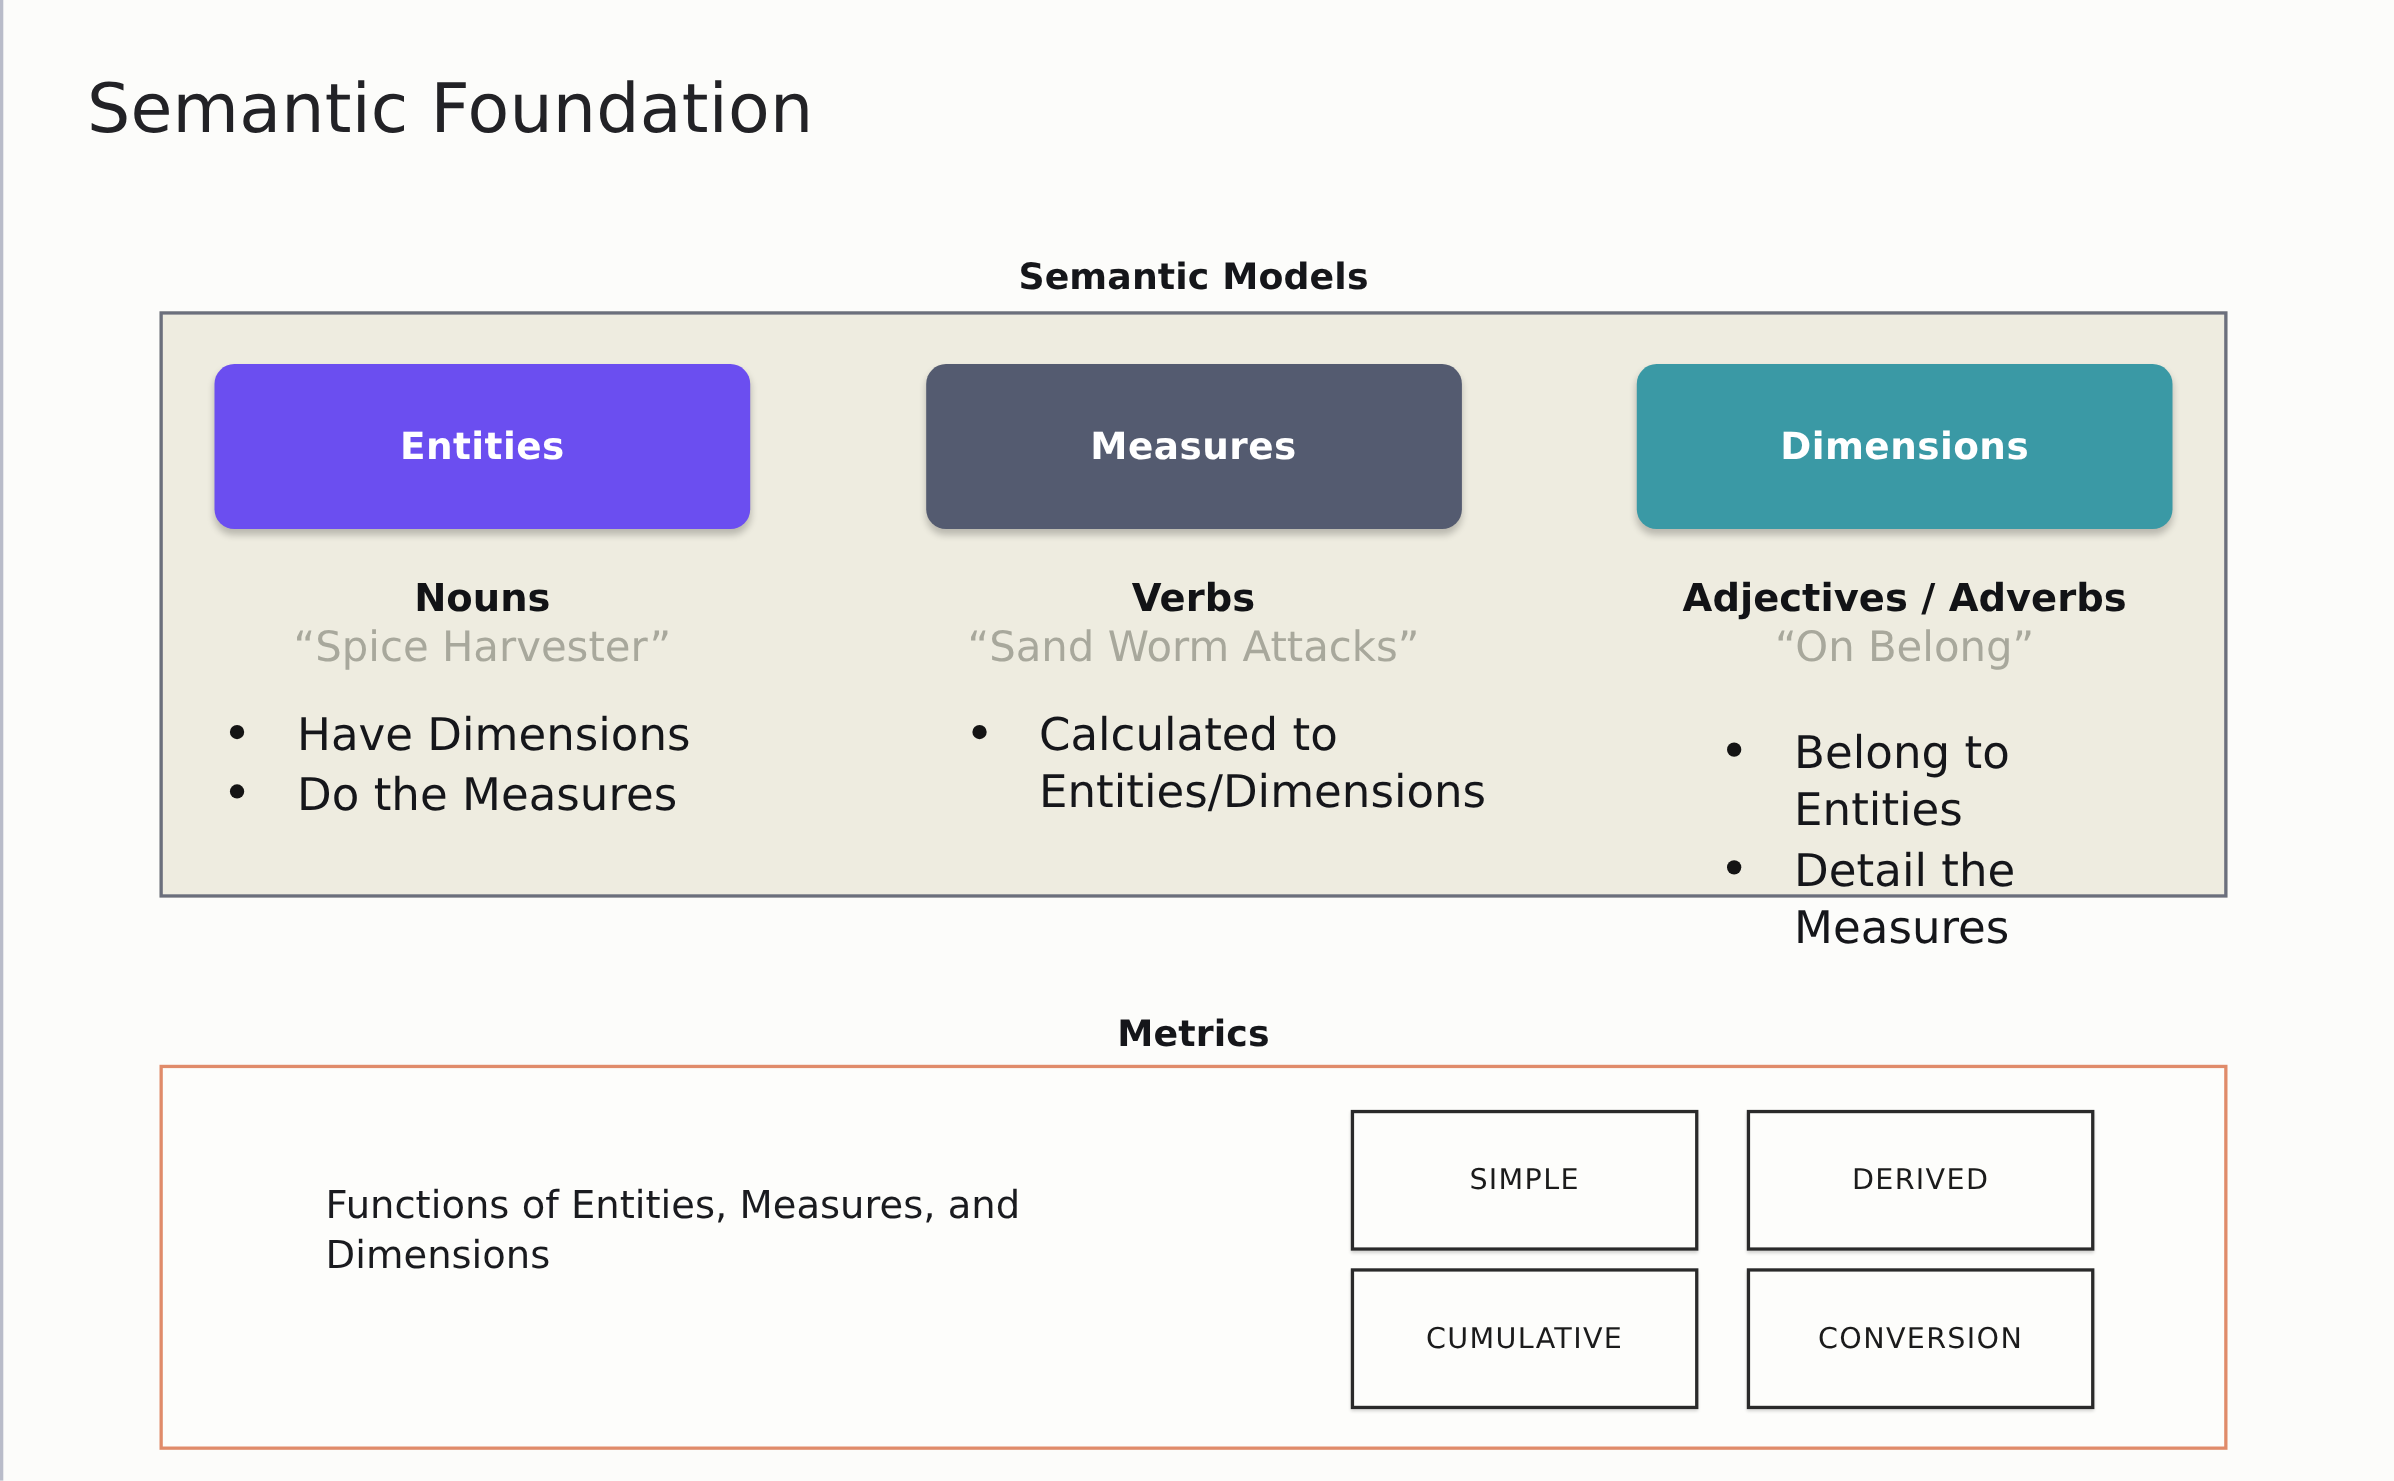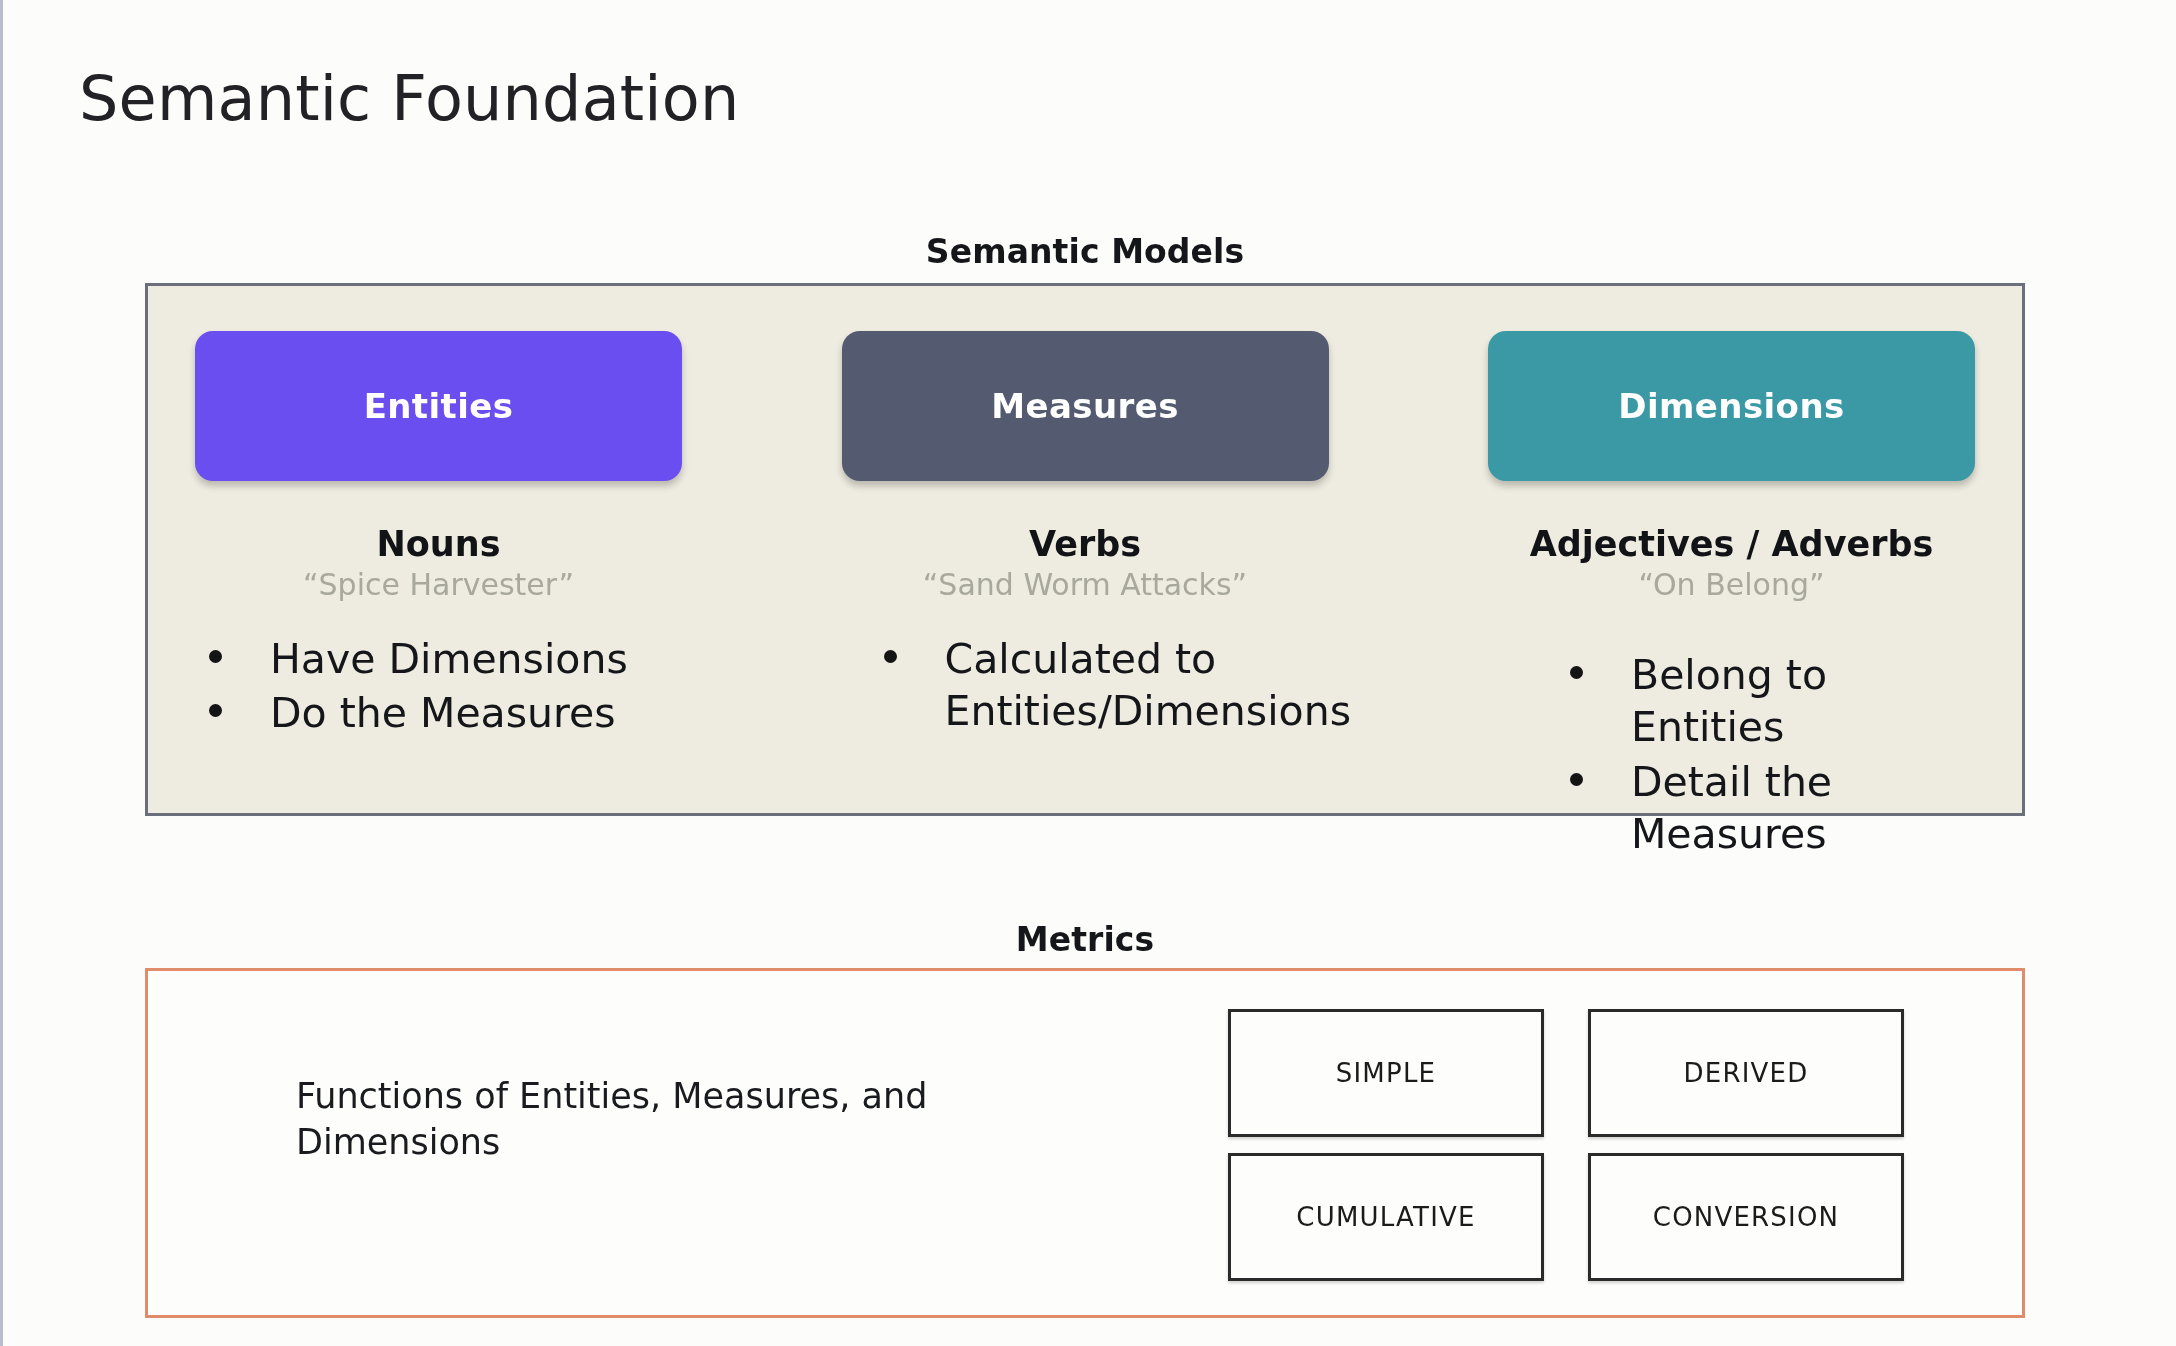--- a/index.html
+++ b/index.html
@@ -108,21 +108,21 @@
   .col-heading {
     font-size: 35px;
     font-weight: 700;
     color: #121316;
     text-align: center;
     white-space: nowrap;
     line-height: 1.08;
   }
   .col-example {
     margin-top: 4px;
-    font-size: 30px;
+    font-size: 38px;
     font-weight: 400;
     color: #a8a89c;
     text-align: center;
     white-space: nowrap;
     line-height: 1.1;
   }
   .col-bullets {
     margin-top: 32px;
     width: 100%;
     display: flex;

